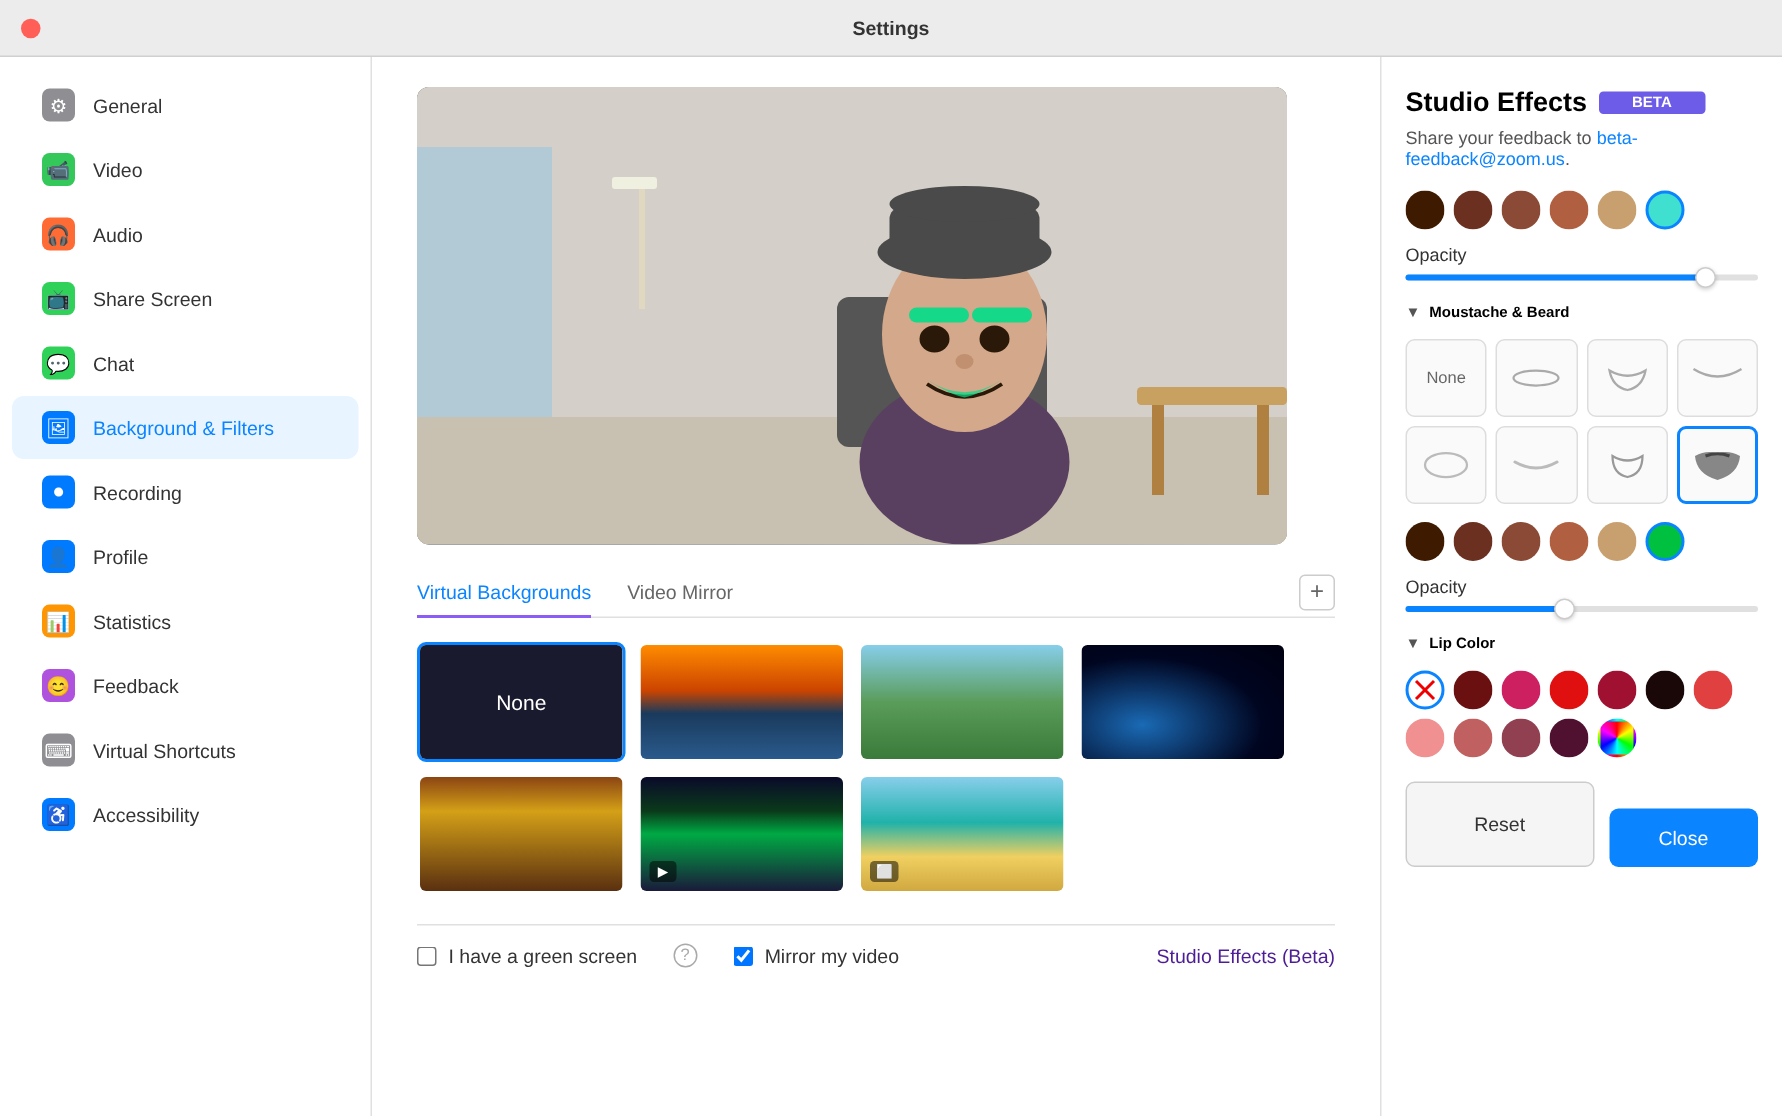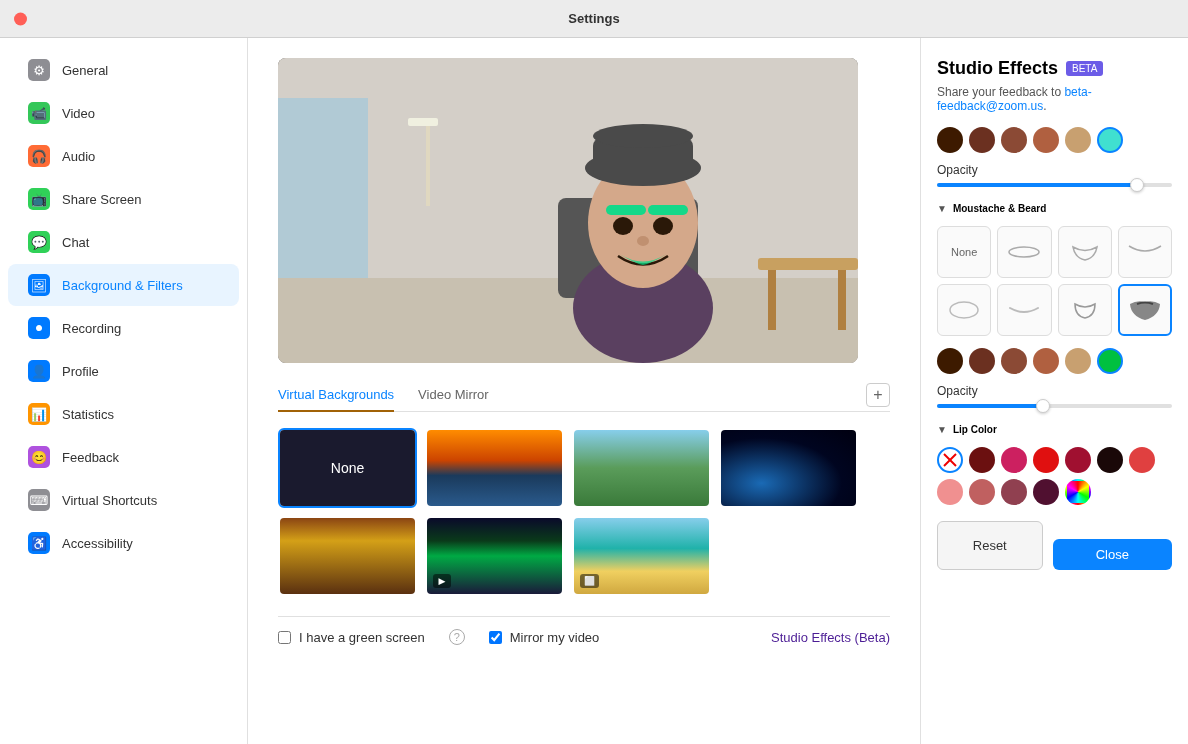--- a/index.html
+++ b/index.html
@@ -101,21 +101,21 @@
     .tab {
       font-size: 13px;
       padding: 8px 0;
       cursor: pointer;
       color: #666;
       border-bottom: 2px solid transparent;
       margin-bottom: -1px;
     }
     .tab.active {
       color: #0a84ff;
-      border-bottom: 2px solid #a16207;
+      border-bottom: 2px solid #8b5cf6;
       font-weight: 500;
     }
     .tab-add-btn {
       margin-left: auto;
       width: 24px; height: 24px;
       border: 1px solid #ccc;
       border-radius: 4px;
       display: flex; align-items: center; justify-content: center;
       cursor: pointer;
       font-size: 16px;
@@ -192,22 +192,22 @@
     }
     .panel-title {
       font-size: 18px;
       font-weight: 600;
       color: #000;
     }
     .beta-badge {
       background: #6c5ce7;
       color: #fff;
       font-size: 10px;
-      font-weight: 400;
-      padding: 2px 6px;
+      font-weight: 700;
+      padding: 2px 22px;
       border-radius: 3px;
     }
     .feedback-text {
       font-size: 12px;
       color: #555;
       margin-bottom: 14px;
     }
     .feedback-link { color: #0a84ff; text-decoration: none; }
     .apply-row {
       display: flex;
@@ -295,21 +295,21 @@
     }
     .beard-option.none-option { font-size: 11px; }
     
     .panel-actions {
       display: flex;
       gap: 10px;
       margin-top: 16px;
     }
     .btn-reset {
       flex: 1;
-      padding: 0;
+      padding: 20px;
       background: #f5f5f5;
       border: 1px solid #ccc;
       border-radius: 6px;
       font-size: 13px;
       cursor: pointer;
       color: #333;
     }
     .btn-close {
       flex: 1;
       padding: 8px;

